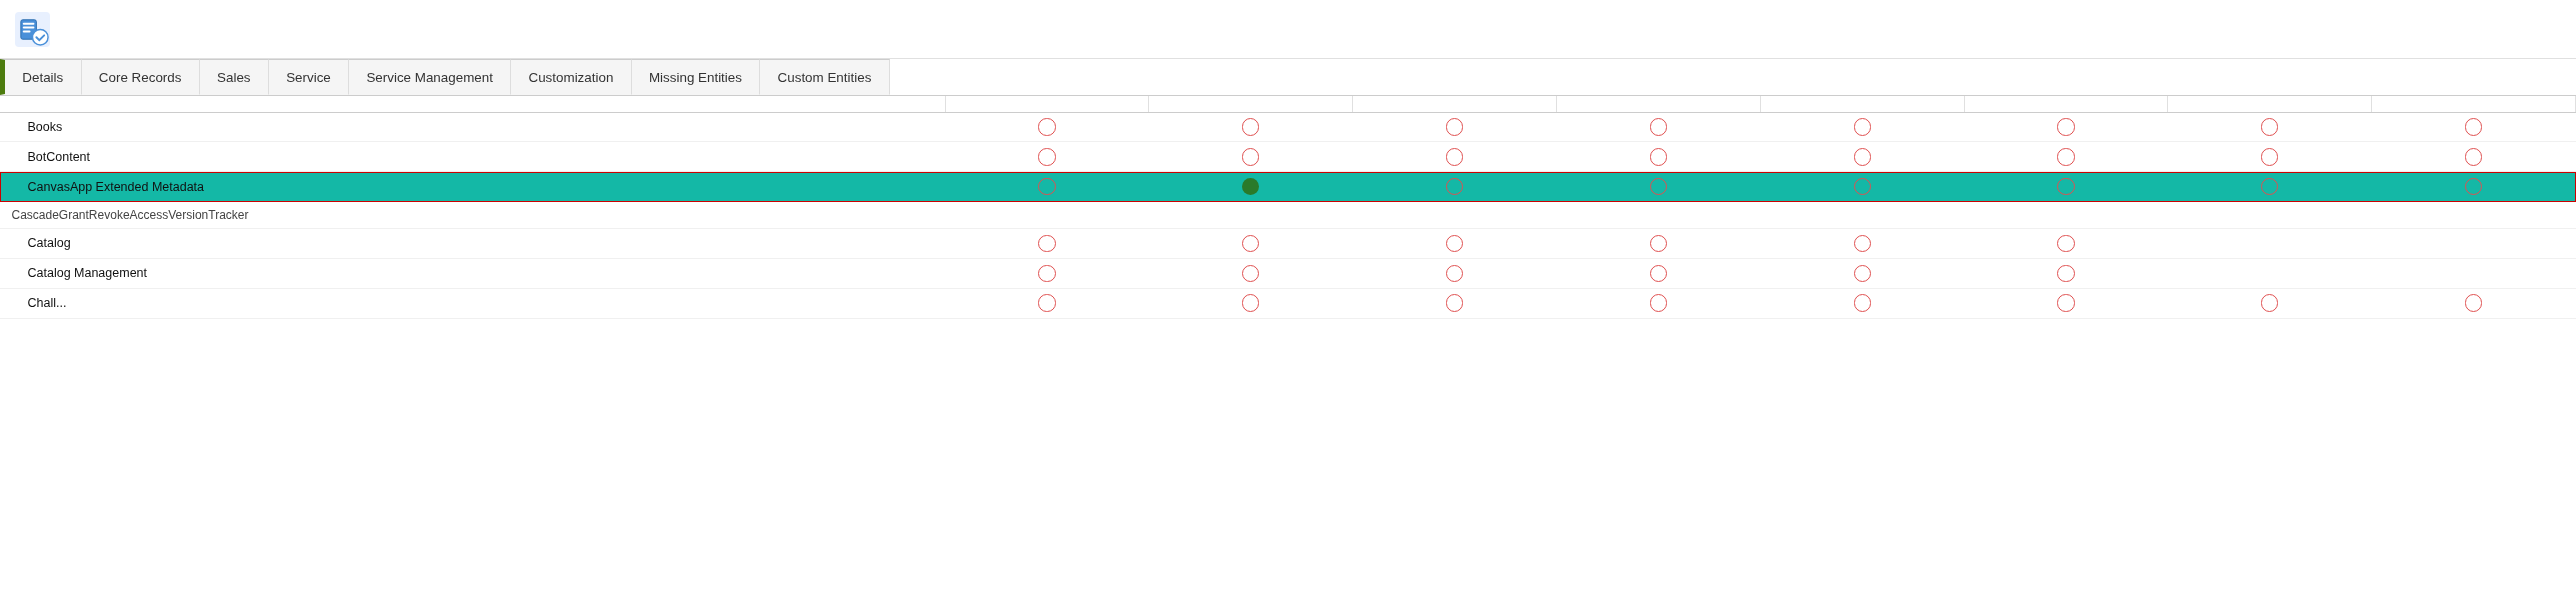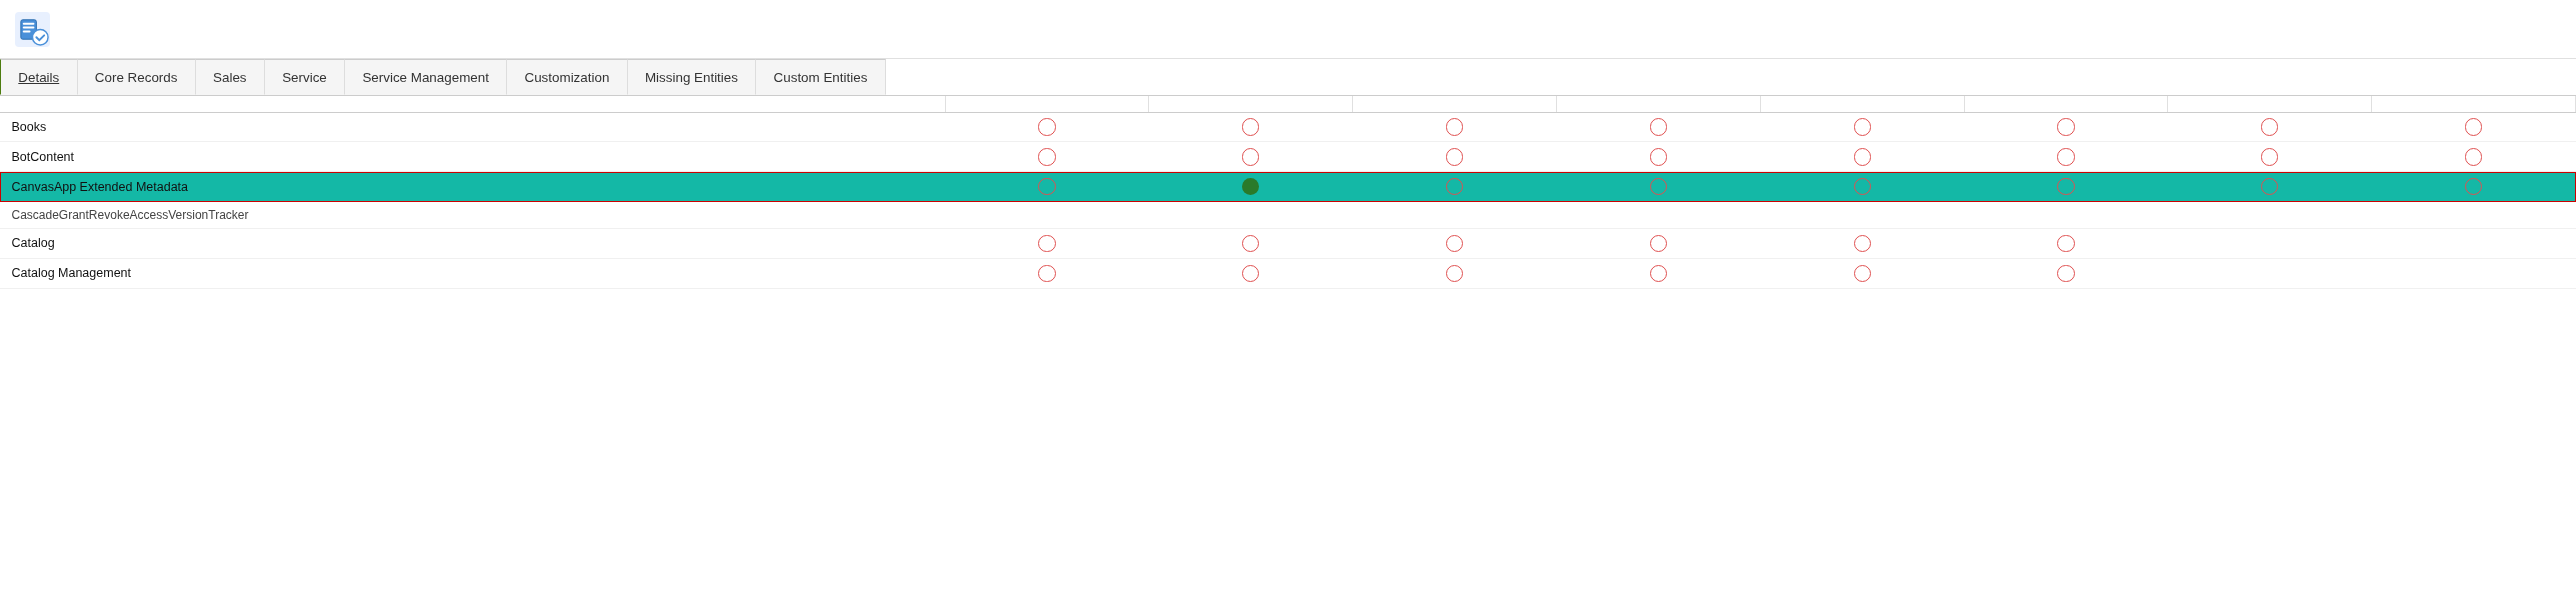--- a/index.html
+++ b/index.html
@@ -47,22 +47,21 @@
       white-space: nowrap;
       color: #333;
       border-right: 1px solid #ddd;
       border-top: 1px solid #ccc;
       border-bottom: 1.9px solid transparent;
       background: #f5f5f5;
       user-select: none;
     }
 
     .tab-item:first-child {
-      border-left: 1px solid #4d7c0f;
-      text-decoration: underline;
+      border-left: 5px solid #4d7c0f;
     }
 
     .content-area {
       padding: 0;
       overflow: auto;
     }
 
     table {
       width: 100%;
       border-collapse: collapse;
@@ -122,20 +121,21 @@
       width: 17.3px;
       height: 17.3px;
       border-radius: 50%;
       background: #2a7a2a;
       vertical-align: middle;
     }
 
     .entity-name {
       font-size: 12.5px;
       color: #111;
+      margin-left: 16px;
     }
 
     .entity-name-small {
       font-size: 12px;
       color: #444;
     }
 
     .col-header {
       min-width: 58px;
     }
@@ -244,16 +244,27 @@
           <td><span class="entity-name">Catalog Management</span></td>
           <td><span class="circle-empty"></span></td>
           <td><span class="circle-empty"></span></td>
           <td><span class="circle-empty"></span></td>
           <td><span class="circle-empty"></span></td>
           <td><span class="circle-empty"></span></td>
           <td><span class="circle-empty"></span></td>
           <td></td>
           <td></td>
         </tr>
+        <tr>
+          <td><span class="entity-name">Chall...</span></td>
+          <td><span class="circle-empty"></span></td>
+          <td><span class="circle-empty"></span></td>
+          <td><span class="circle-empty"></span></td>
+          <td><span class="circle-empty"></span></td>
+          <td><span class="circle-empty"></span></td>
+          <td><span class="circle-empty"></span></td>
+          <td><span class="circle-empty"></span></td>
+          <td><span class="circle-empty"></span></td>
+        </tr>
       </tbody>
   </table>
 </div>
 
 
 </body></html>

